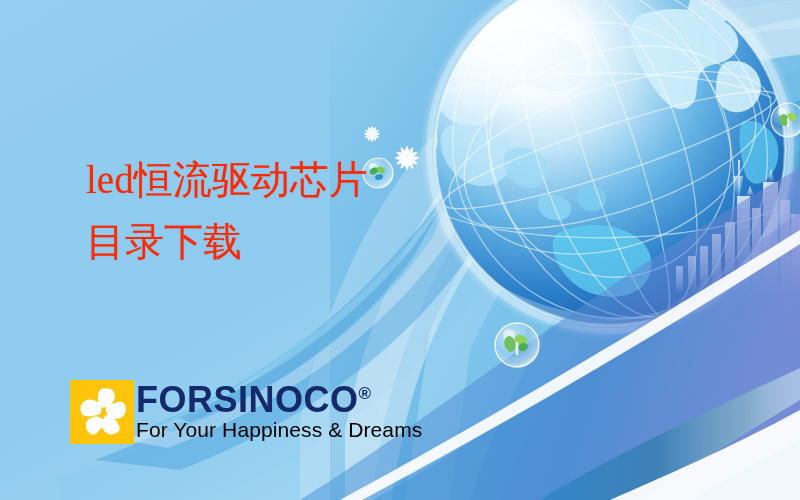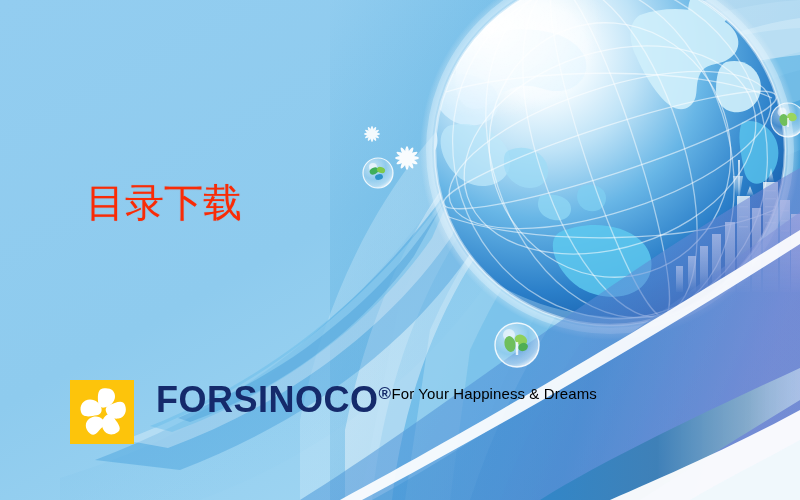--- a/index.html
+++ b/index.html
@@ -59,42 +59,42 @@
   }
   #logo-mark {
     position: relative;
     width: 64px;
     height: 64px;
     background: #fdc40b;
     flex: 0 0 auto;
   }
   #logo-mark svg { display: block; }
   #logo-text {
-    margin-left: 22px;
+    margin-left: 2px;
     margin-top: 2px;
     display: flex;
-    flex-direction: row;
+    flex-direction: column;
   }
   #logo-wordmark {
     color: #152a6b;
     font-size: 36px;
     font-weight: bold;
     letter-spacing: 0.5px;
     line-height: 36px;
     font-family: "Liberation Sans", sans-serif;
     white-space: nowrap;
   }
   #logo-wordmark .reg {
     font-size: 17px;
     vertical-align: super;
     line-height: 0;
   }
   #logo-tagline {
     color: #000000;
-    font-size: 15px;
+    font-size: 21px;
     line-height: 20px;
     margin-top: 2px;
     letter-spacing: 0.1px;
     font-family: "Liberation Sans", sans-serif;
     white-space: nowrap;
   }
 </style>
 </head>
 <body>
 
@@ -368,20 +368,21 @@
       <circle cx="782" cy="112" r="4.5" fill="#ffffff" opacity="0.55"></circle>
       <g transform="translate(788,120)">
         <ellipse cx="-4" cy="0" rx="4.5" ry="6" fill="#6fbf5d" transform="rotate(-14 -4 0)"></ellipse>
         <ellipse cx="4" cy="-3" rx="5" ry="4" fill="#9ad65e" transform="rotate(25 4 -3)"></ellipse>
         <rect x="-0.9" y="-2" width="1.8" height="9" fill="#ffffff" opacity="0.75"></rect>
       </g>
     </g>
   </svg>
 
   <div id="headline">
+    <span class="head-line" id="headline-line1">led恒流驱动芯片</span>
     <span class="head-line" id="headline-line2">目录下载</span>
   </div>
 
   <div id="logo">
 
     <div id="logo-mark">
       <svg width="64" height="64" viewBox="0 0 64 64" xmlns="http://www.w3.org/2000/svg">
         <rect x="0" y="0" width="64" height="64" fill="#fdc40b"></rect>
         <g fill="#ffffff">
 

